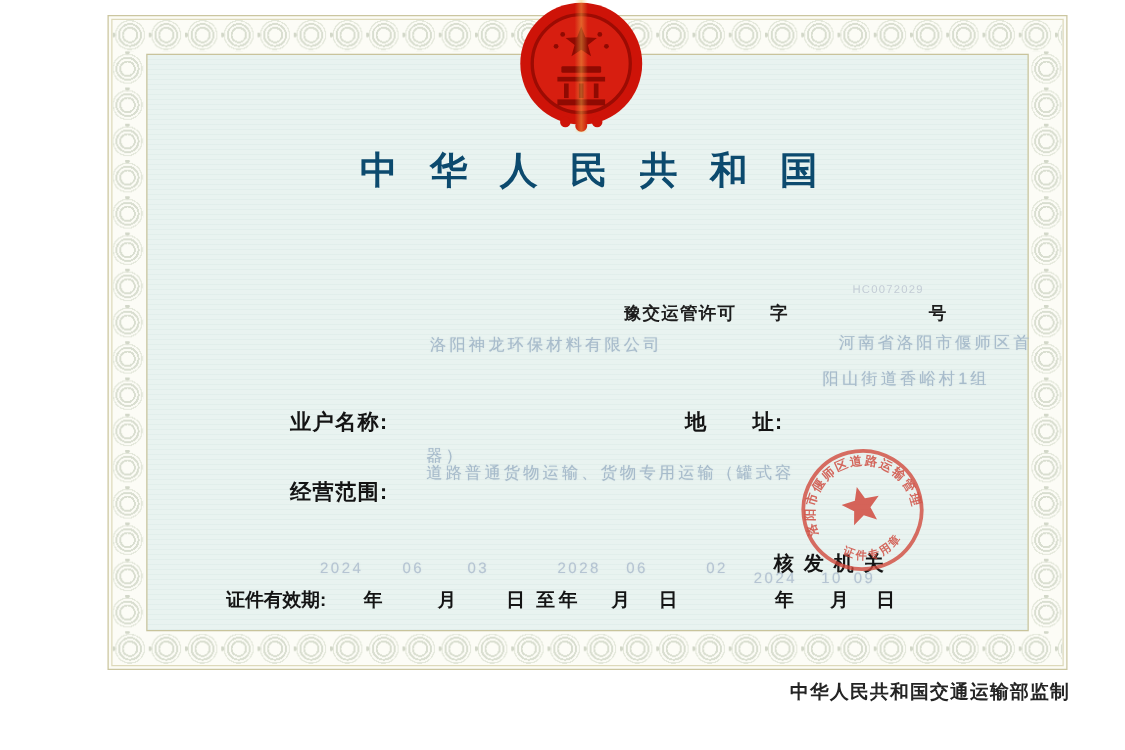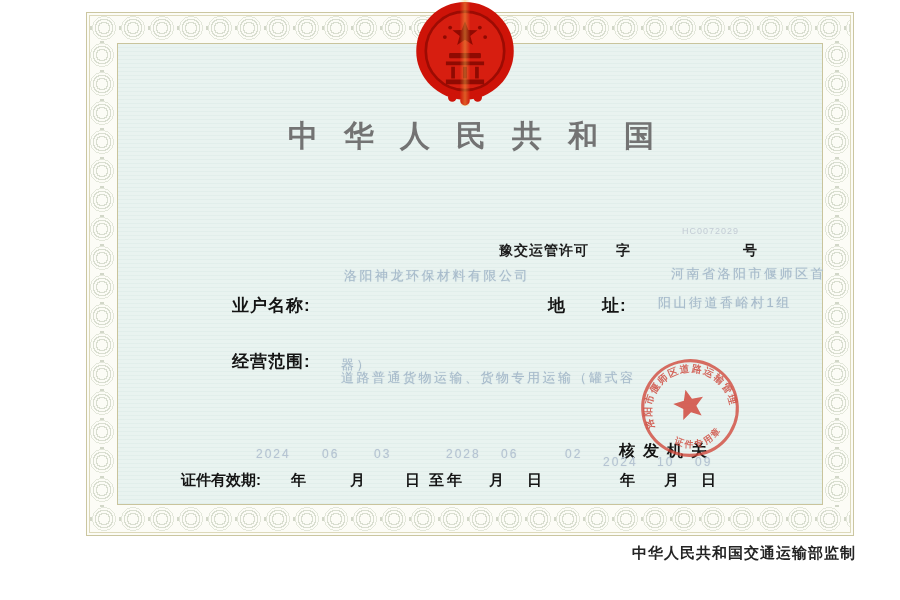--- a/index.html
+++ b/index.html
@@ -24,29 +24,29 @@
        radial-gradient(circle at 12px 1px, #d2d7c8 1.6px, rgba(0,0,0,0) 2px);}
   .band-left{left:0;}
   .band-right{right:0;}
   .inner{position:absolute;left:27px;top:27px;right:27px;bottom:27px;border:1px solid #c9c49c;
      background-color:#e9f3f0;
      background-image:repeating-linear-gradient(0deg, rgba(180,210,205,0.14) 0 1px, rgba(0,0,0,0) 1px 4px);}
 
   
   .abs{position:absolute;white-space:nowrap;z-index:3;}
   .title-cn{left:115px;top:116px;width:712px;text-align:center;font-size:30px;font-weight:700;
-            letter-spacing:26px;text-indent:26px;color:#737373;}
+            letter-spacing:26px;text-indent:26px;color:#0c4a6e;}
   .title-main{left:100px;top:153px;width:742px;text-align:center;
             font-family:"Liberation Serif","DejaVu Serif",serif;font-size:57px;font-weight:700;
             letter-spacing:8px;text-indent:8px;color:#32200a;
             background:linear-gradient(180deg,#5d3e17 0%,#2b1a06 48%,#7b5620 100%);
             -webkit-background-clip:text;background-clip:text;-webkit-text-fill-color:transparent;}
   .lic{font-size:14px;font-weight:600;color:#1d1d1d;letter-spacing:1px;top:242px;}
   .serial-faint{left:682px;top:226px;font-size:9px;color:#c3ccd5;letter-spacing:1px;}
-  .lbl{font-weight:700;color:#141414;font-size:17px;letter-spacing:1px;}
+  .lbl{font-weight:700;color:#141414;font-size:17px;letter-spacing:1px;margin-top:32px;}
   .fill{color:#a7bbcb;font-size:13px;letter-spacing:2.5px;text-shadow:0 0 1px rgba(167,187,203,.55);}
   .fnum{color:#b5c4d2;font-size:12px;letter-spacing:2px;text-shadow:0 0 1px rgba(181,196,210,.5);}
   .ymd{font-weight:700;color:#141414;font-size:15px;}
   .validity-lbl{font-weight:700;color:#141414;font-size:15px;}
   .issuer-lbl{font-weight:700;color:#141414;font-size:16px;letter-spacing:8px;}
   .footer{right:44px;top:544px;font-size:15px;font-weight:700;color:#242424;letter-spacing:1px;}
 
   .emblem{position:absolute;left:412px;top:0px;width:106px;height:106px;z-index:5;}
   .seal{position:absolute;left:634px;top:356px;width:112px;height:104px;z-index:4;transform:rotate(-14deg);opacity:0.92;}
 </style>
@@ -122,21 +122,21 @@
       <textPath href="#sealArcTop" startOffset="2">洛阳市偃师区道路运输管理局</textPath>
     </text>
     <text font-size="9.5" fill="#cf4a3e" font-weight="700" letter-spacing="2" opacity="0.9">
       <textPath href="#sealArcBottom" startOffset="6">证件专用章</textPath>
     </text>
   </svg>
 
   <span class="abs issuer-lbl" style="left:619px;top:441px;">核发机关</span>
   <span class="abs fnum" style="left:603px;top:455px;">2024</span>
   <span class="abs fnum" style="left:657px;top:455px;">10</span>
-  <span class="abs fnum" style="left:683px;top:455px;margin-left:12px;">09</span>
+  <span class="abs fnum" style="left:683px;top:455px;">09</span>
   <span class="abs ymd" style="left:620px;top:471px;">年</span>
   <span class="abs ymd" style="left:664px;top:471px;">月</span>
   <span class="abs ymd" style="left:701px;top:471px;">日</span>
 
   <span class="abs validity-lbl" style="left:181px;top:471px;">证件有效期:</span>
   <span class="abs fnum" style="left:256px;top:447px;">2024</span>
   <span class="abs fnum" style="left:322px;top:447px;">06</span>
   <span class="abs fnum" style="left:374px;top:447px;">03</span>
   <span class="abs fnum" style="left:446px;top:447px;">2028</span>
   <span class="abs fnum" style="left:501px;top:447px;">06</span>

